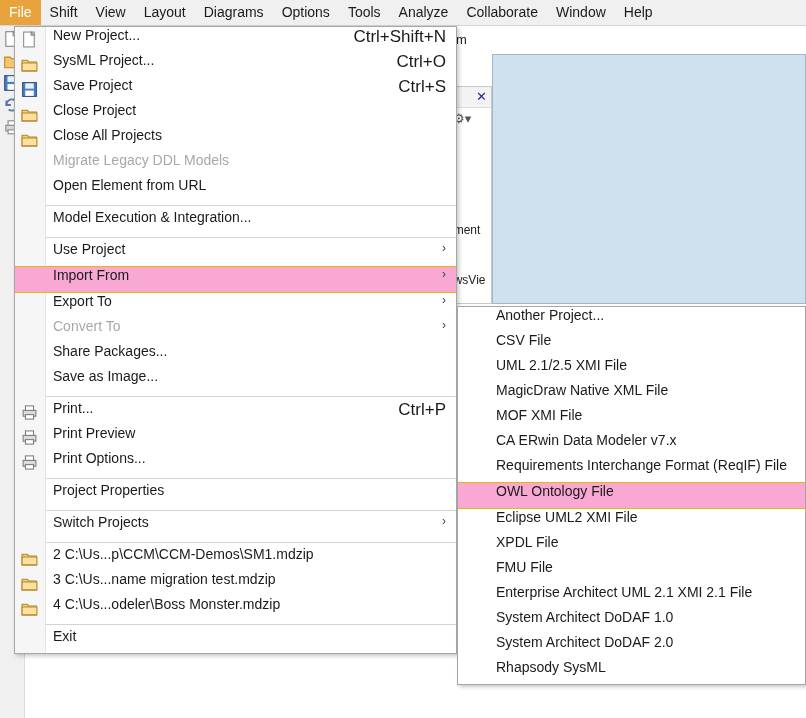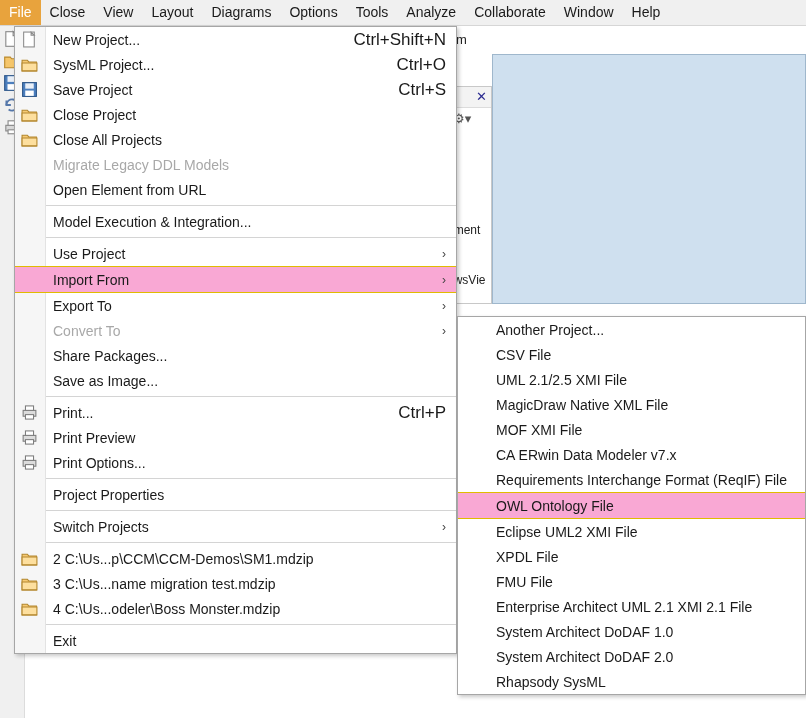--- a/index.html
+++ b/index.html
@@ -118,28 +118,27 @@
     box-sizing: border-box;
     z-index: 50;
   }
   #file-menu {
     left: 14px;
     top: 26px;
     width: 443px;
   }
   #import-menu {
     left: 457px;
-    top: 316px;
+    top: 306px;
     width: 349px;
   }
   .menu-row {
     position: relative;
     height: 25px;
     display: flex;
-    align-items: center;
     font-size: 14px;
     color: #1a1a1a;
     white-space: nowrap;
     cursor: default;
     gap: 44px;
   }
   #file-menu .menu-row { padding-left: 38px; padding-right: 10px; }
   #import-menu .menu-row { padding-left: 38px; padding-right: 10px; }
   .menu-row.disabled { color: #a8a8a8; }
   .menu-row.highlight {
@@ -181,21 +180,21 @@
   }
   .folder-icon, .page-icon, .disk-icon, .print-icon {
     display: block;
   }
 </style>
 </head>
 <body>
 
 <div id="menubar">
     <div class="menubar-item active">File</div>
-    <div class="menubar-item">Close</div>
+    <div class="menubar-item">Shift</div>
     <div class="menubar-item">View</div>
     <div class="menubar-item">Layout</div>
     <div class="menubar-item">Diagrams</div>
     <div class="menubar-item">Options</div>
     <div class="menubar-item">Tools</div>
     <div class="menubar-item">Analyze</div>
     <div class="menubar-item">Collaborate</div>
     <div class="menubar-item">Window</div>
     <div class="menubar-item">Help</div>
   </div>

